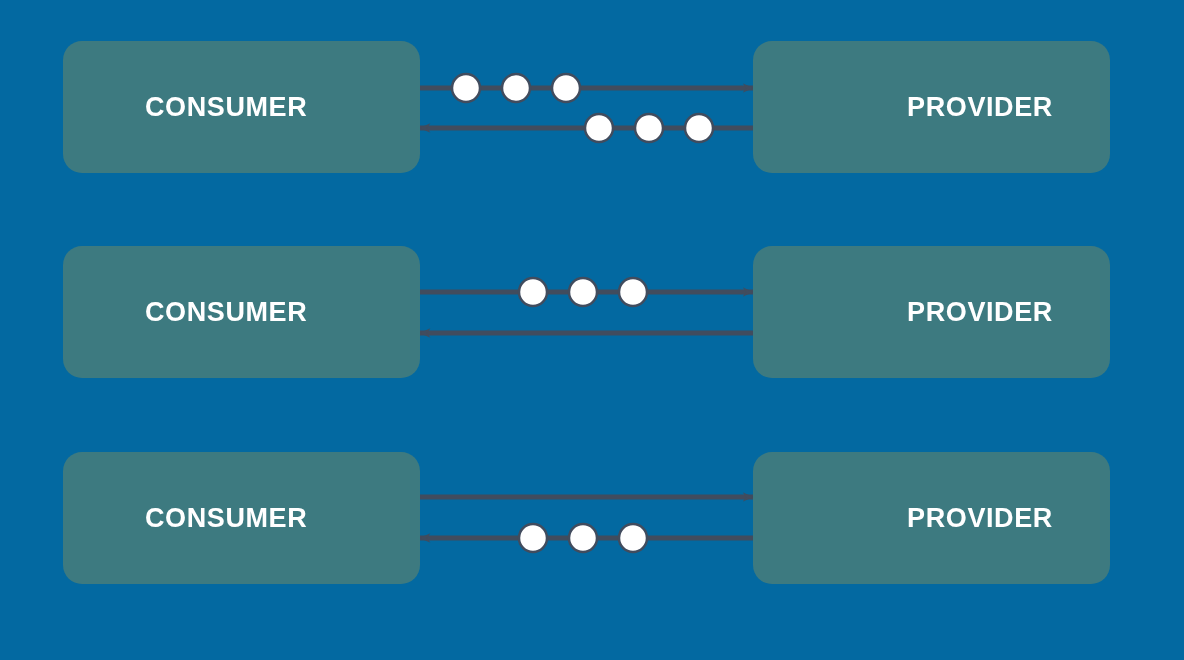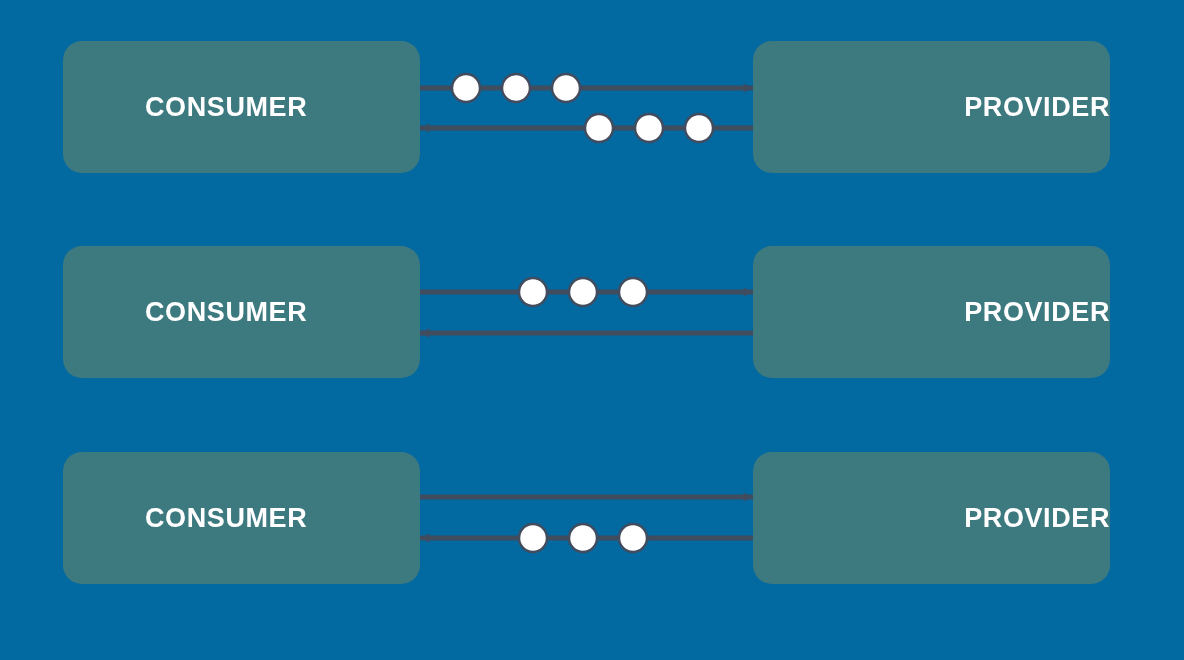--- a/index.html
+++ b/index.html
@@ -37,21 +37,21 @@
   .node-label {
     font-family: "Liberation Sans", sans-serif;
     font-weight: bold;
     font-size: 27px;
     letter-spacing: 0.6px;
     color: #ffffff;
     white-space: nowrap;
     line-height: 1;
   }
   .consumer-box { justify-content: flex-start; padding-left: 82px; }
-  .provider-box { justify-content: flex-end; padding-left: 97px; }
+  .provider-box { justify-content: center; padding-left: 97px; }
 </style>
 </head>
 <body>
 
 <div class="canvas">
 
   <svg class="diagram-svg" viewBox="0 0 1184 660" xmlns="http://www.w3.org/2000/svg">
     <defs>
       <marker id="arrow-right" markerWidth="12" markerHeight="12" refX="10.5" refY="5" orient="0" markerUnits="userSpaceOnUse">
         <path d="M 0,0.2 L 11,5 L 0,9.8 L 3.6,5 Z" fill="#414c5e"></path>

